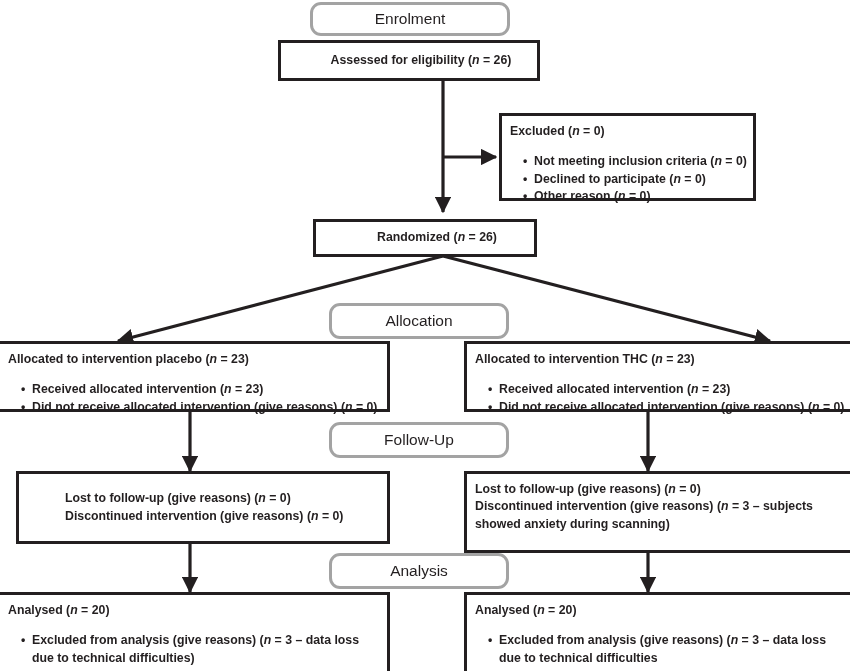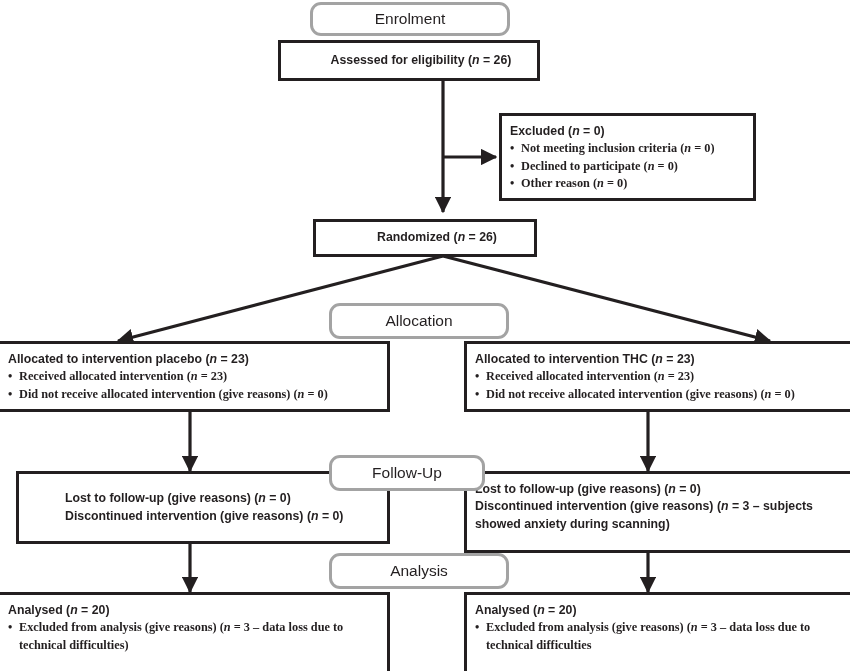--- a/index.html
+++ b/index.html
@@ -62,23 +62,22 @@
   }
   .it { font-style: italic; }
   .line-item {
     white-space: nowrap;
   }
   .wrap-item {
     white-space: normal;
   }
   ul.bullets {
     list-style: none;
-    margin: 0;
+    margin: 13px;
     padding: 0;
-    font-family: Liberation Serif, serif;
   }
   ul.bullets > li {
     position: relative;
     padding-left: 11px;
     margin: 0;
   }
   ul.bullets > li::before {
     content: "\2022";
     position: absolute;
     left: 0;
@@ -150,21 +149,21 @@
   </div>
 
   <div class="box box-list" style="left:464px; top:341px; width:389px; height:71px;">
     <div class="plain-line line-item"><span>Allocated to intervention THC (</span><span class="it">n</span><span> = 23)</span></div>
     <ul class="bullets">
       <li class="line-item"><span>Received allocated intervention (</span><span class="it">n</span><span> = 23)</span></li>
       <li class="line-item"><span>Did not receive allocated intervention (give reasons) (</span><span class="it">n</span><span> = 0)</span></li>
     </ul>
   </div>
 
-  <div class="stage" style="left:329px; top:455px; width:156px; height:36px;">
+  <div class="stage" style="left:329px; top:422px; width:180px; height:36px;">
     <span>Follow-Up</span>
   </div>
 
   <div class="box" style="left:16px; top:471px; width:374px; height:73px; display:flex; align-items:center; padding:0 0 0 46px;">
     <div>
       <div class="plain-line line-item"><span>Lost to follow-up (give reasons) (</span><span class="it">n</span><span> = 0)</span></div>
       <div class="plain-line line-item"><span>Discontinued intervention (give reasons) (</span><span class="it">n</span><span> = 0)</span></div>
     </div>
   </div>
 

